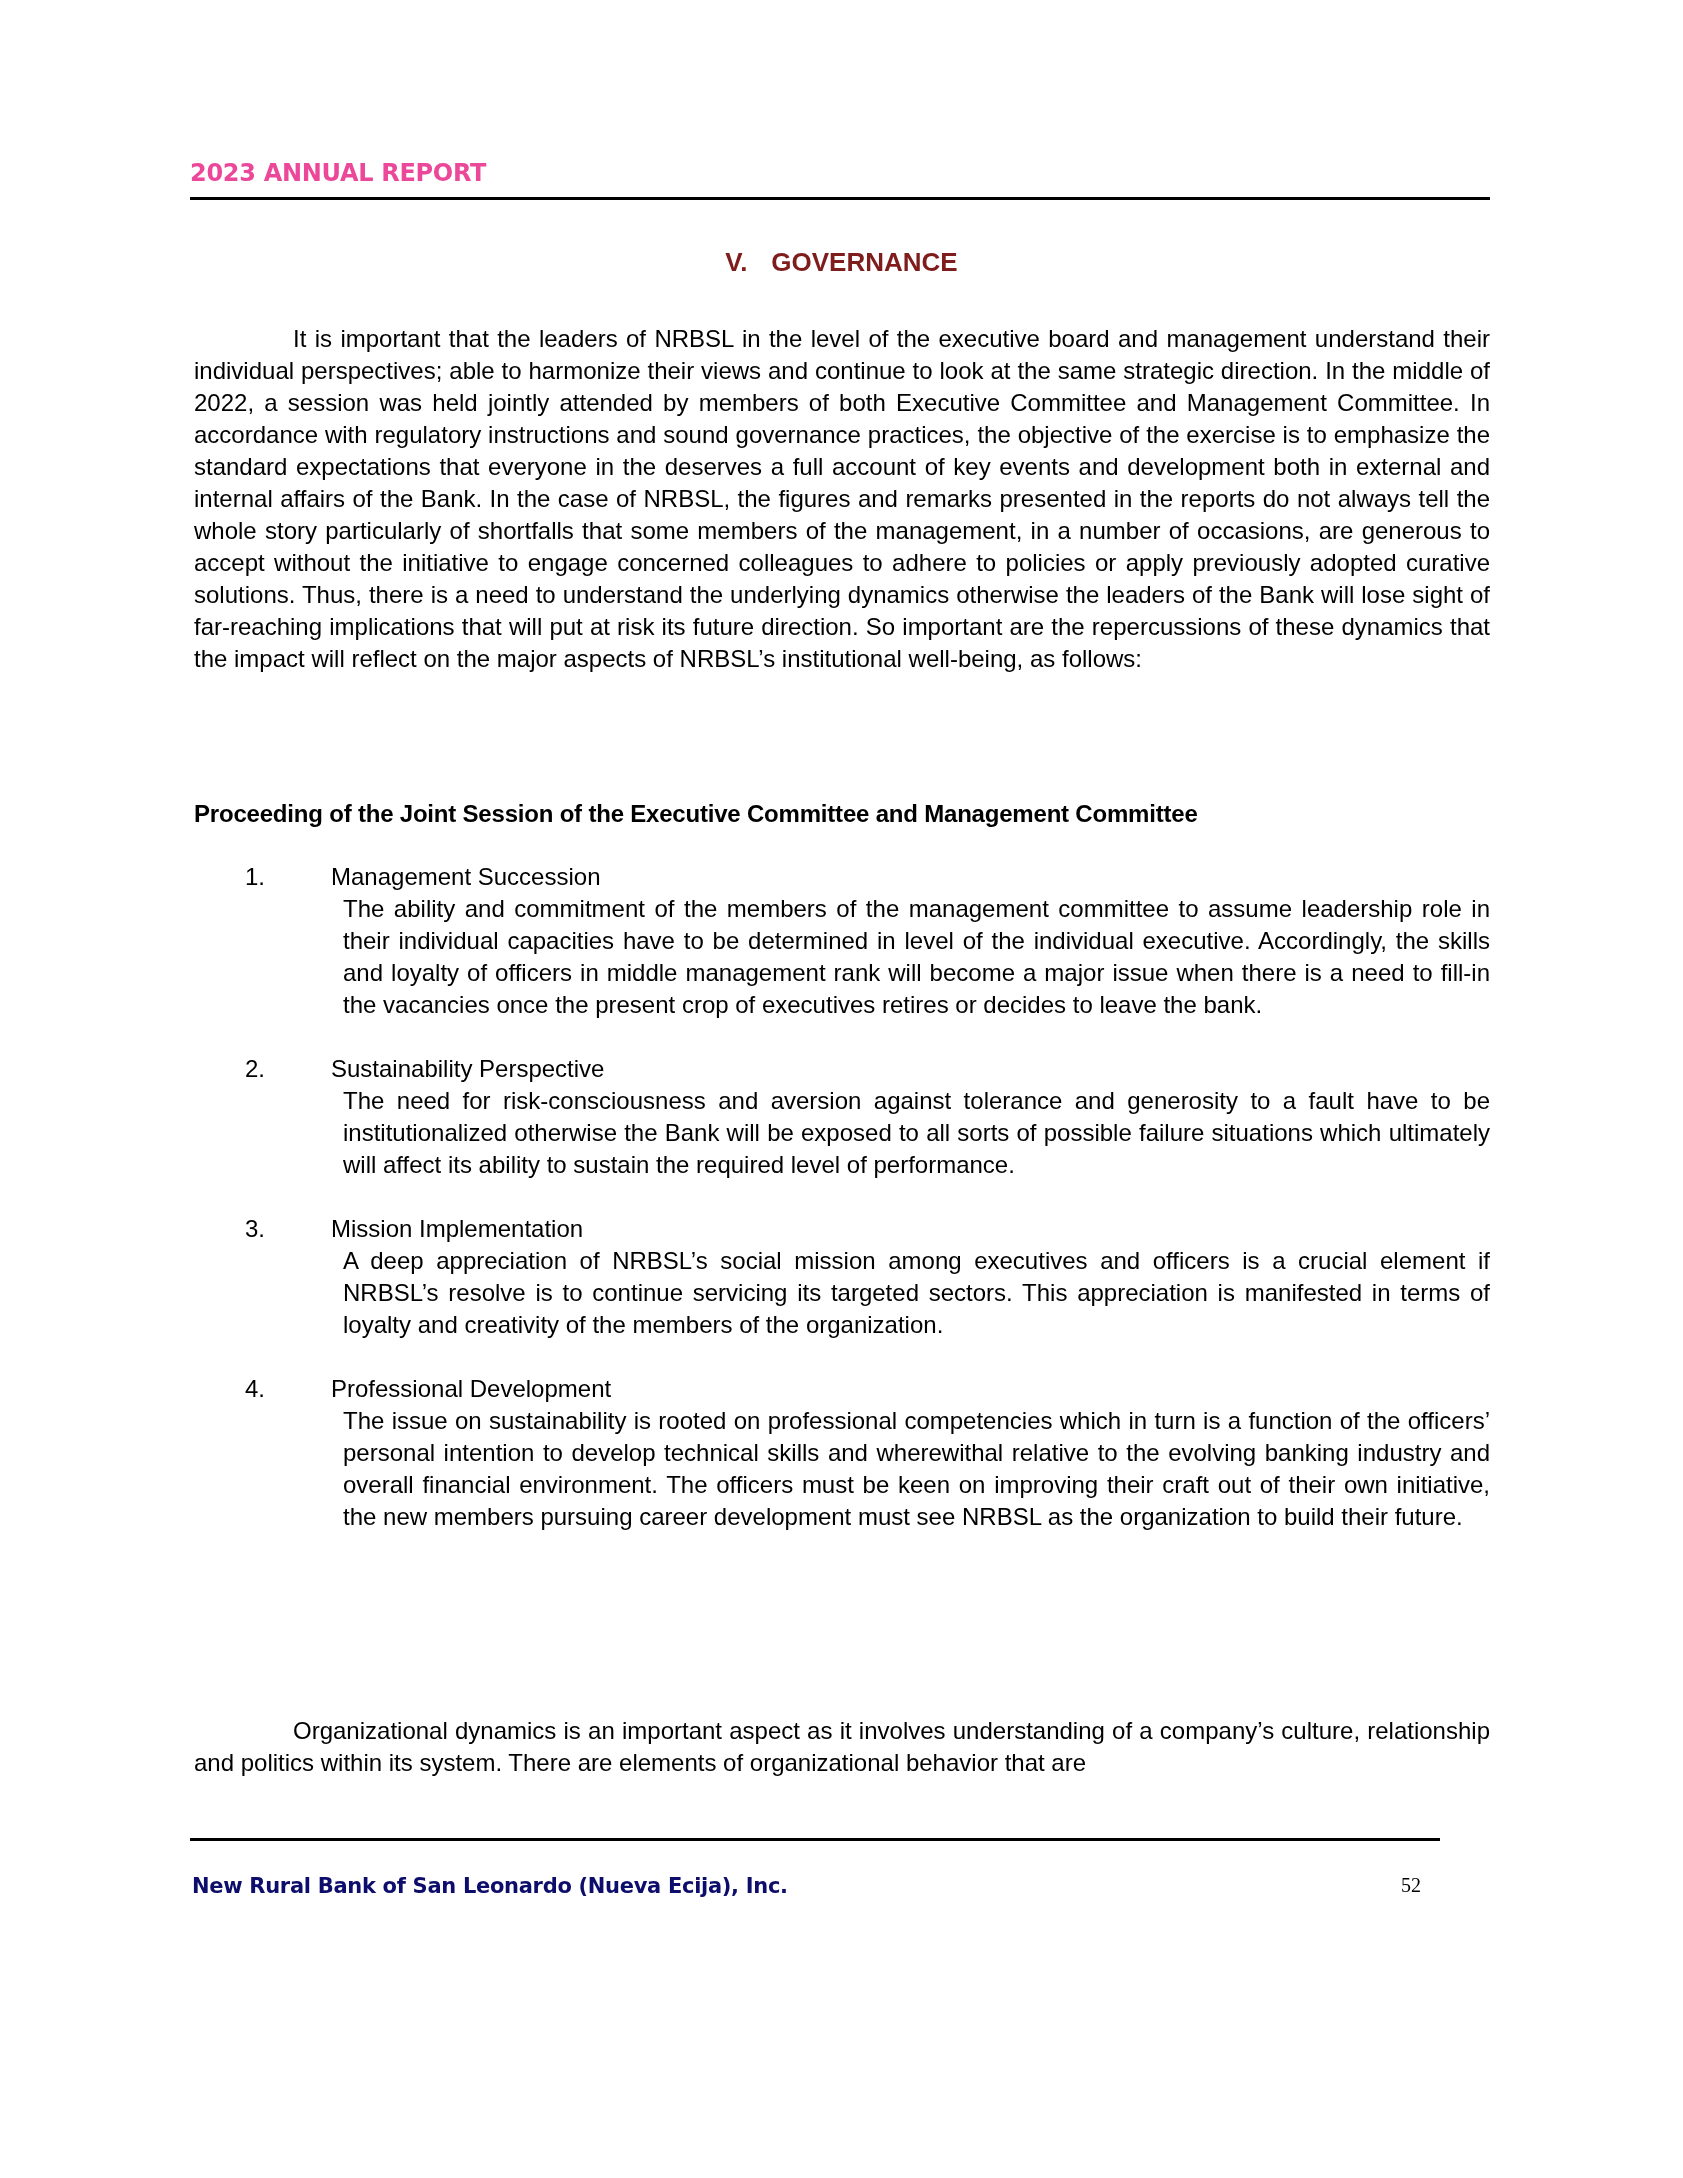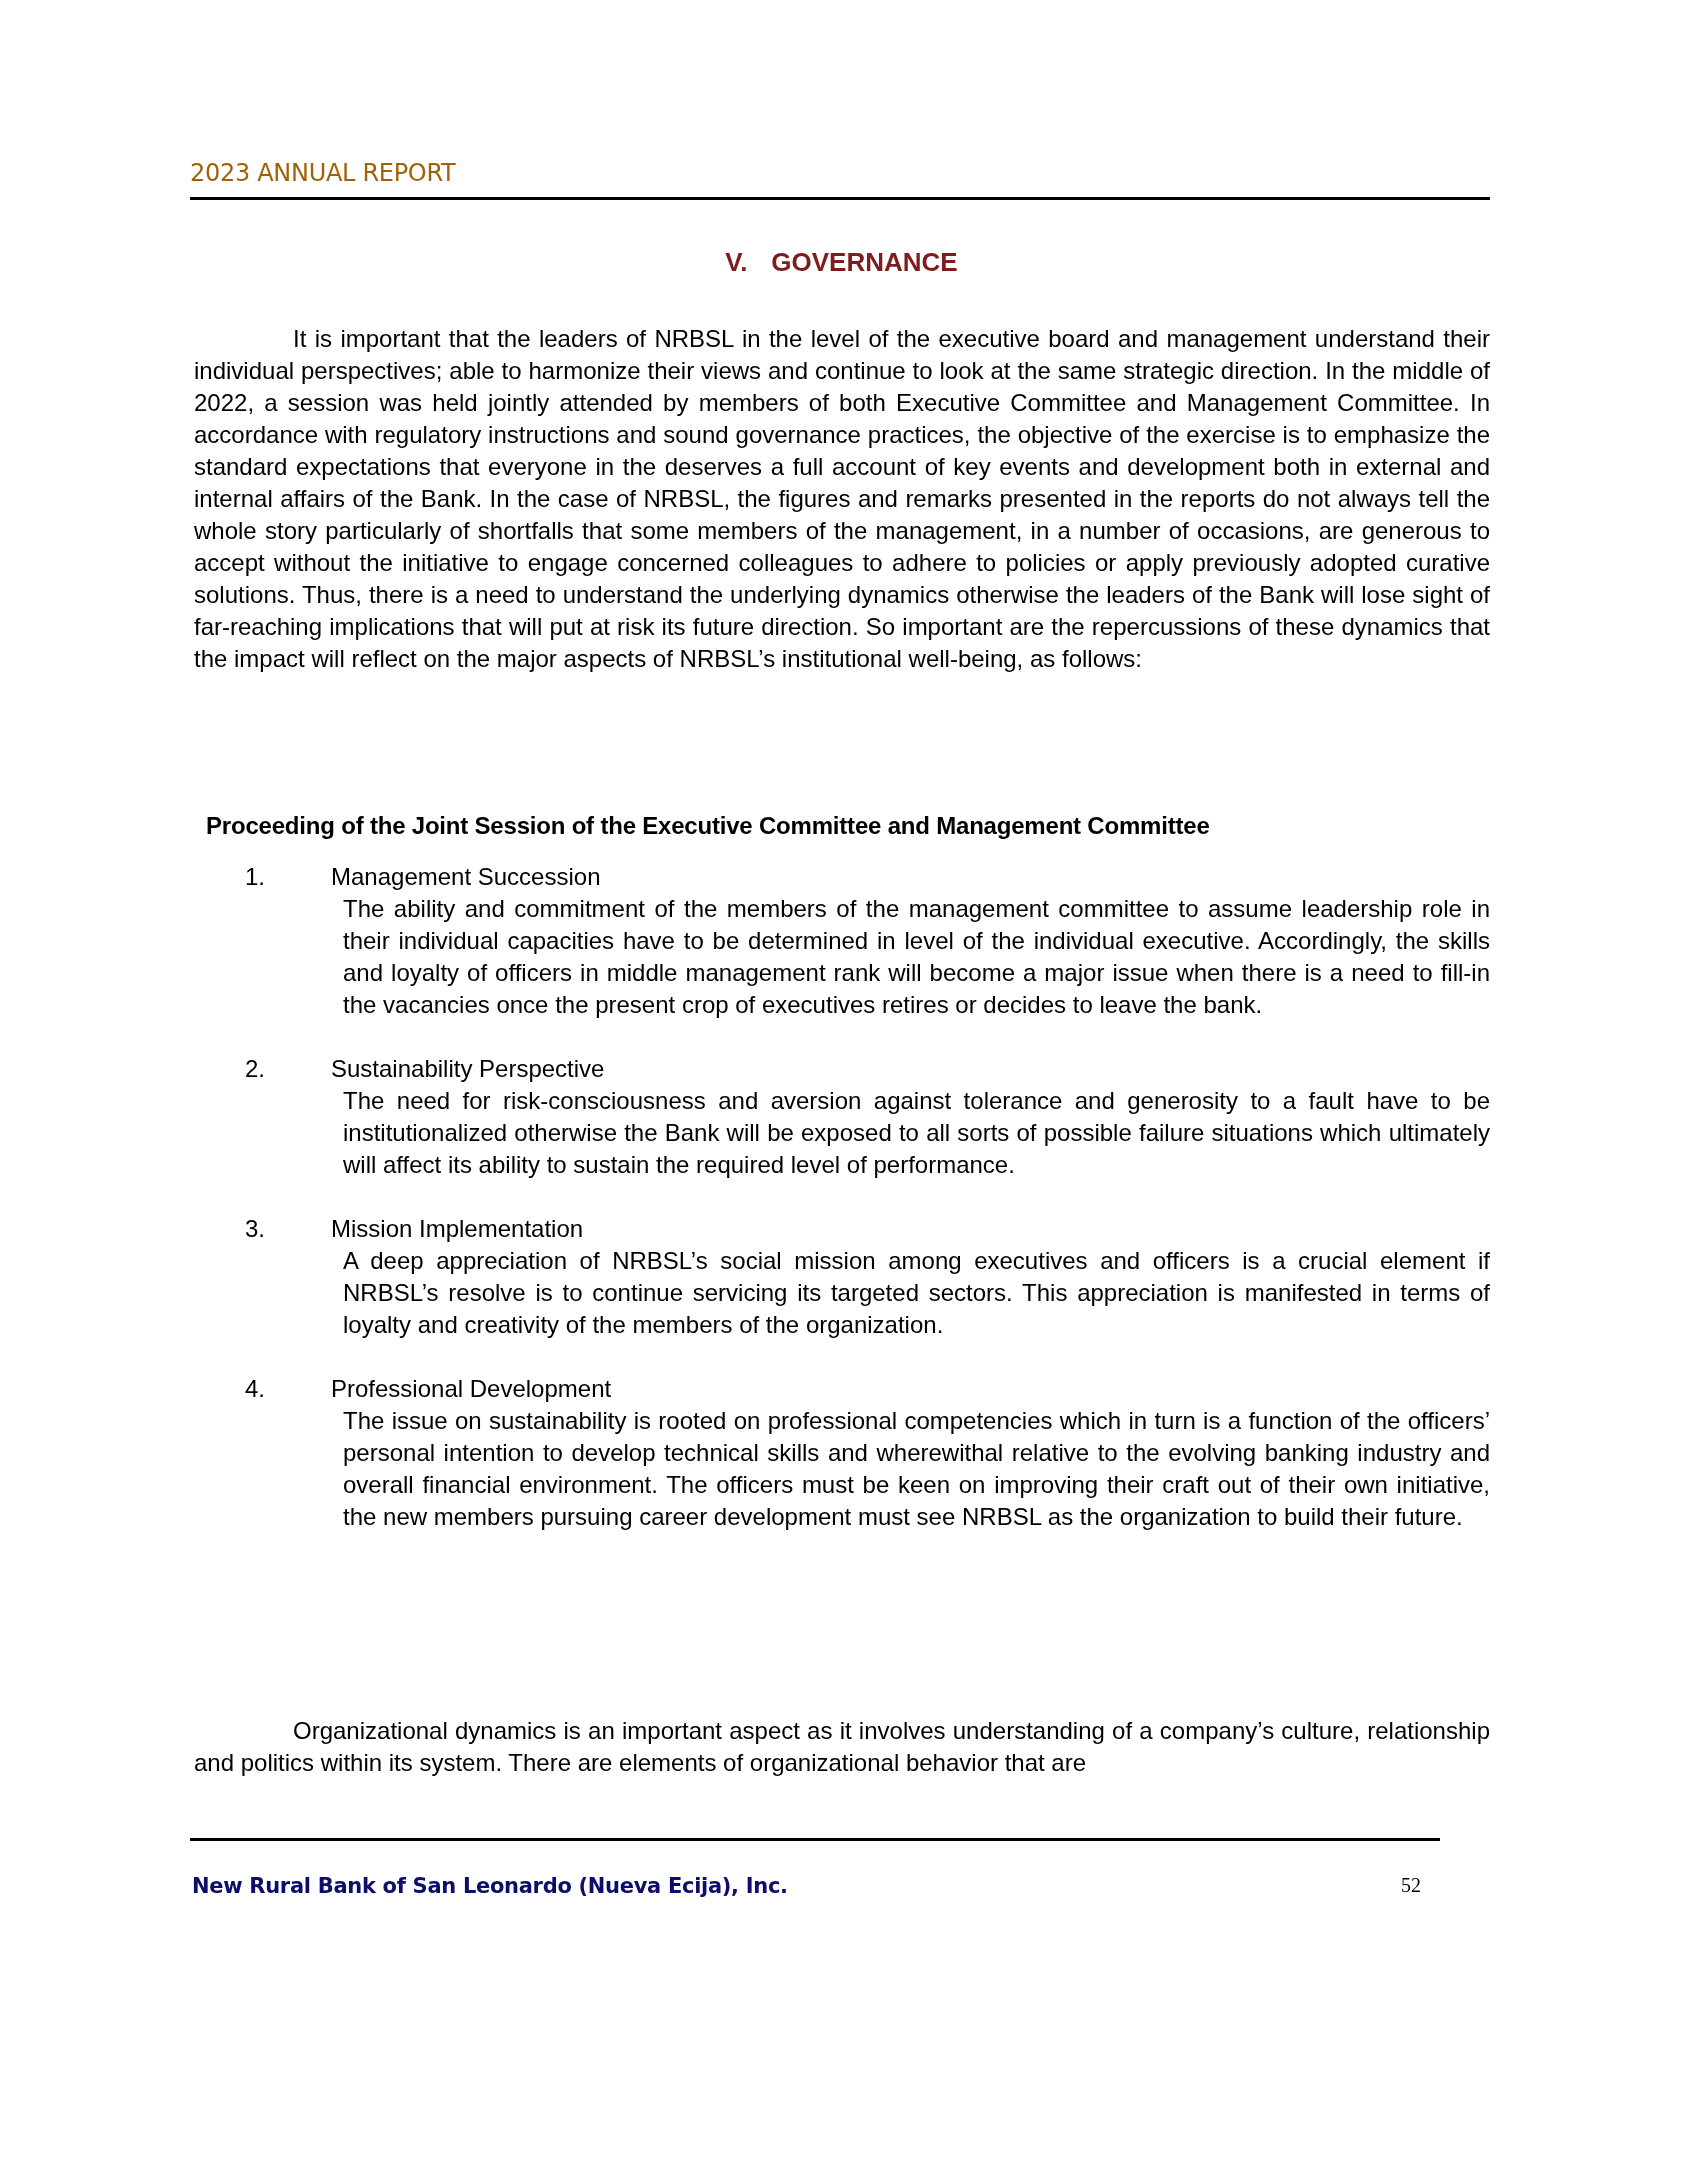--- a/index.html
+++ b/index.html
@@ -1,39 +1,39 @@
 <!DOCTYPE html>
 <html><head>
 <meta charset="utf-8">
 <style>
   html, body { margin: 0; padding: 0; background: #ffffff; }
   body { width: 1683px; height: 2178px; position: relative; overflow: hidden; }
   .page { position: absolute; left: 0; top: 0; width: 1683px; height: 2178px; background: #fff; }
   .running-header {
     position: absolute; left: 190px; top: 158px;
-    font-family: "DejaVu Sans", sans-serif; font-weight: normal; font-size: 24px;
-    color: #a16207; letter-spacing: -0.3px; line-height: 30px;
+    font-family: "DejaVu Sans", sans-serif; font-weight: bold; font-size: 24px;
+    color: #ec4899; letter-spacing: -0.3px; line-height: 30px;
   }
   .header-rule { position: absolute; left: 190px; top: 197px; width: 1300px; height: 3px; background: #000; }
   .section-title {
     position: absolute; left: 0; width: 1683px; top: 230px; text-align: center;
     font-family: "Liberation Sans", sans-serif; font-weight: bold; font-size: 26px; color: #7f1d1d;
     padding-left: 0px; line-height: 30px;
   }
   .section-title .num { display: inline-block; width: 46px; text-align: left; }
   .body-text {
     font-family: "Liberation Sans", sans-serif; font-size: 24px; line-height: 32px; color: #000;
   }
   .para {
     position: absolute; left: 194px; width: 1296px; margin: 0;
     text-align: justify; text-indent: 99px;
   }
   .para-1 { top: 323px; }
   .sub-heading {
-    position: absolute; left: 194px; margin: 12px;
+    position: absolute; left: 194px; margin: 0;
     font-family: "Liberation Sans", sans-serif; font-weight: bold; font-size: 24px; line-height: 32px;
     letter-spacing: -0.2px; color: #000;
   }
   .h-proceeding { top: 798px; }
   .h-influences { top: 1652px; }
   .list { position: absolute; left: 0; top: 861px; width: 1683px; margin: 0; padding: 0; list-style: none; }
   .list-item { position: relative; margin: 0 0 32px 0; }
   .item-title-row { position: relative; height: 32px; }
   .item-num { position: absolute; left: 245px; top: 0; }
   .item-title { position: absolute; left: 294px; top: 0; margin-left: 37px; }

